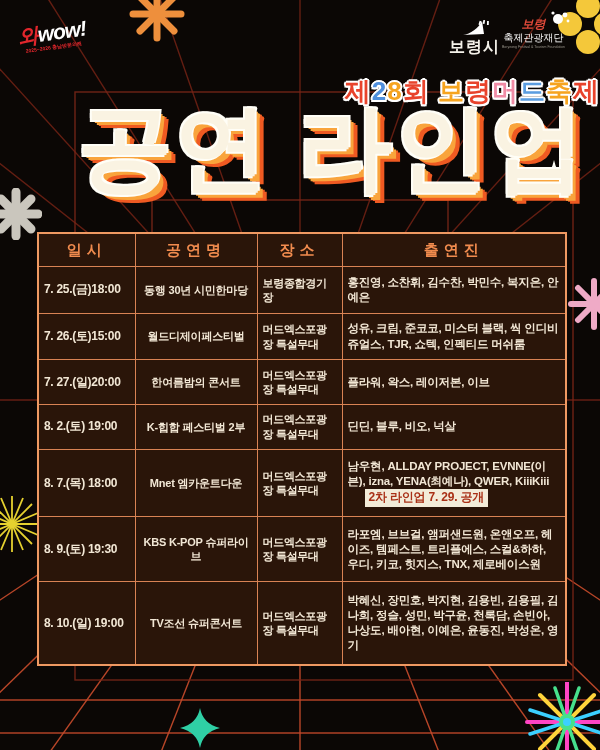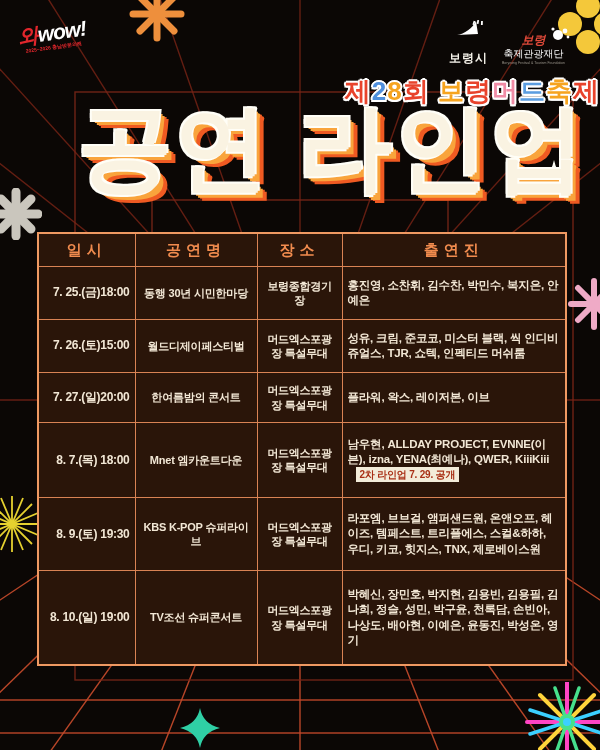--- a/index.html
+++ b/index.html
@@ -12,23 +12,23 @@
   .grid-svg{position:absolute;left:0;top:0;}
   .deco{position:absolute;}
 
   
   .wow-logo{position:absolute;left:18px;top:22px;transform:rotate(-8deg);text-align:center;line-height:1;}
   .wow-main{font-size:21px;font-weight:900;font-style:italic;color:#ffffff;letter-spacing:-1px;}
   .wow-accent{color:#e2262c;}
   .wow-sub{font-size:5px;color:#e2262c;margin-top:2px;font-weight:bold;}
 
   .city-logo{position:absolute;left:449px;top:20px;text-align:center;line-height:1;}
-  .city-label{font-size:12px;font-weight:bold;color:#f5f2ea;margin-top:13px;letter-spacing:1px;}
-
-  .foundation-logo{position:absolute;left:502px;top:34px;text-align:center;line-height:1.15;}
+  .city-label{font-size:16px;font-weight:bold;color:#f5f2ea;margin-top:0;letter-spacing:1px;}
+
+  .foundation-logo{position:absolute;left:502px;top:18px;text-align:center;line-height:1.15;}
   .foundation-line1{font-size:12px;font-weight:900;font-style:italic;color:#e04a3a;}
   .foundation-line2{font-size:10px;font-weight:normal;color:#ffffff;}
   .foundation-sub{font-size:3.5px;color:#979288;margin-top:2px;}
   .splash{position:absolute;right:-6px;top:-8px;}
 
   
   .subtitle{
     position:absolute;left:0;top:78px;width:100%;text-align:right;
     font-size:26px;font-weight:900;letter-spacing:1px;line-height:1;
   }
@@ -57,27 +57,27 @@
     background:var(--table-bg,#2a1509);
     border:2px solid var(--table-border-outer,#ef9962);
   }
   .lineup-table th,.lineup-table td{
     border:1px solid var(--table-border,#d98354);
     font-weight:bold;vertical-align:middle;padding:4px 5px;
   }
   .lineup-table th{
     color:var(--header-text,#f08b4e);font-size:15px;letter-spacing:5px;height:24px;text-align:center;
   }
-  .c-date{font-size:12px;text-align:right;letter-spacing:-0.3px;}
+  .c-date{font-size:12px;text-align:left;letter-spacing:-0.3px;}
   .c-name{font-size:11px;text-align:center;letter-spacing:-0.2px;line-height:1.3;}
-  .c-place{font-size:11px;text-align:center;line-height:1.3;letter-spacing:-0.3px;}
+  .c-place{font-size:11px;text-align:left;line-height:1.3;letter-spacing:-0.3px;}
   .c-cast{font-size:11.5px;text-align:left;padding-left:9px;line-height:1.32;letter-spacing:-0.2px;}
   .badge{
     display:inline-block;background:var(--badge-bg,#f3ecd9);color:var(--badge-text,#a93016);
-    font-size:10px;font-weight:bold;padding:1px 4px;margin-left:8px;white-space:nowrap;vertical-align:1px;
+    font-size:12px;font-weight:bold;padding:1px 4px;margin-left:17px;white-space:nowrap;vertical-align:1px;
   }
 </style>
 </head>
 <body>
 
 <div class="poster">
 
   <svg class="grid-svg" width="600" height="750" viewBox="0 0 600 750">
     <g stroke="#6e2114" stroke-width="1.4" opacity="0.9">
       <line x1="300" y1="400" x2="-90" y2="-30"></line>
@@ -252,20 +252,26 @@
         <td class="c-place">머드엑스포광장 특설무대</td>
         <td class="c-cast">성유, 크림, 준코코, 미스터 블랙, 씩 인디비쥬얼스, TJR, 쇼텍, 인펙티드 머쉬룸</td>
       </tr>
       <tr>
         <td class="c-date">7. 27.(일)20:00</td>
         <td class="c-name">한여름밤의 콘서트</td>
         <td class="c-place">머드엑스포광장 특설무대</td>
         <td class="c-cast">플라워, 왁스, 레이저본, 이브</td>
       </tr>
       <tr>
+        <td class="c-date">8. 2.(토) 19:00</td>
+        <td class="c-name">K-힙합 페스티벌 2부</td>
+        <td class="c-place">머드엑스포광장 특설무대</td>
+        <td class="c-cast">딘딘, 블루, 비오, 넉살</td>
+      </tr>
+      <tr>
         <td class="c-date">8. 7.(목) 18:00</td>
         <td class="c-name">Mnet 엠카운트다운</td>
         <td class="c-place">머드엑스포광장 특설무대</td>
         <td class="c-cast"><span>남우현, ALLDAY PROJECT, EVNNE(이븐), izna, YENA(최예나), QWER, KiiiKiii</span><span class="badge">2차 라인업 7. 29. 공개</span></td>
       </tr>
       <tr>
         <td class="c-date">8. 9.(토) 19:30</td>
         <td class="c-name">KBS K-POP 슈퍼라이브</td>
         <td class="c-place">머드엑스포광장 특설무대</td>
         <td class="c-cast">라포엠, 브브걸, 앰퍼샌드원, 온앤오프, 헤이즈, 템페스트, 트리플에스, 스컬&amp;하하, 우디, 키코, 힛지스, TNX, 제로베이스원</td>

